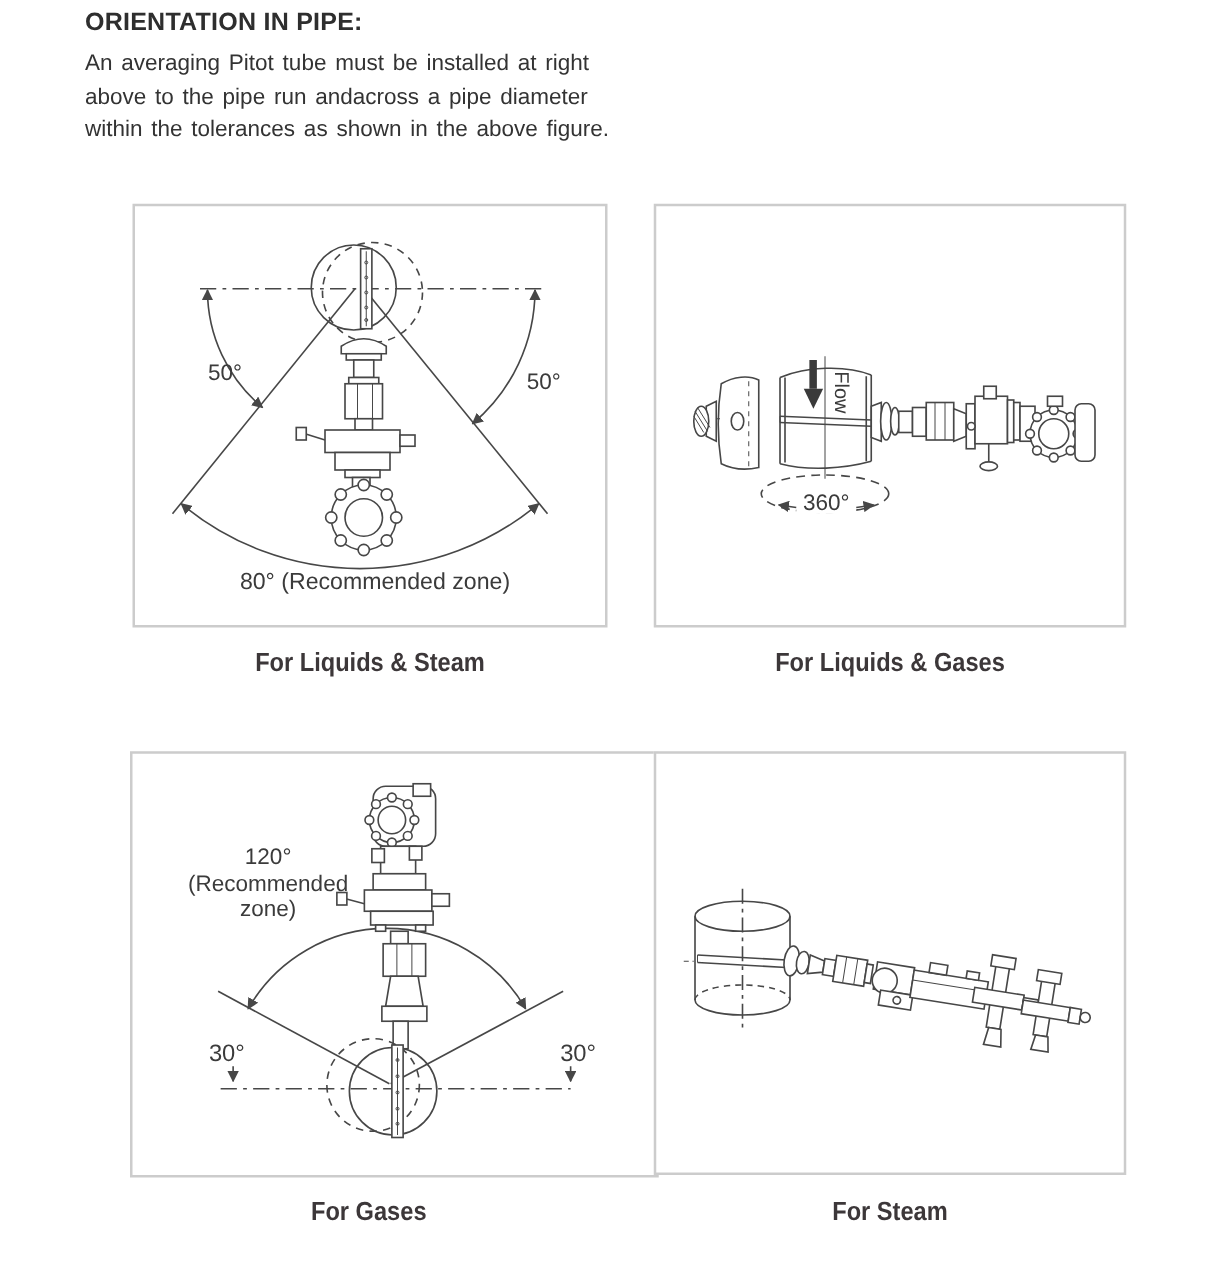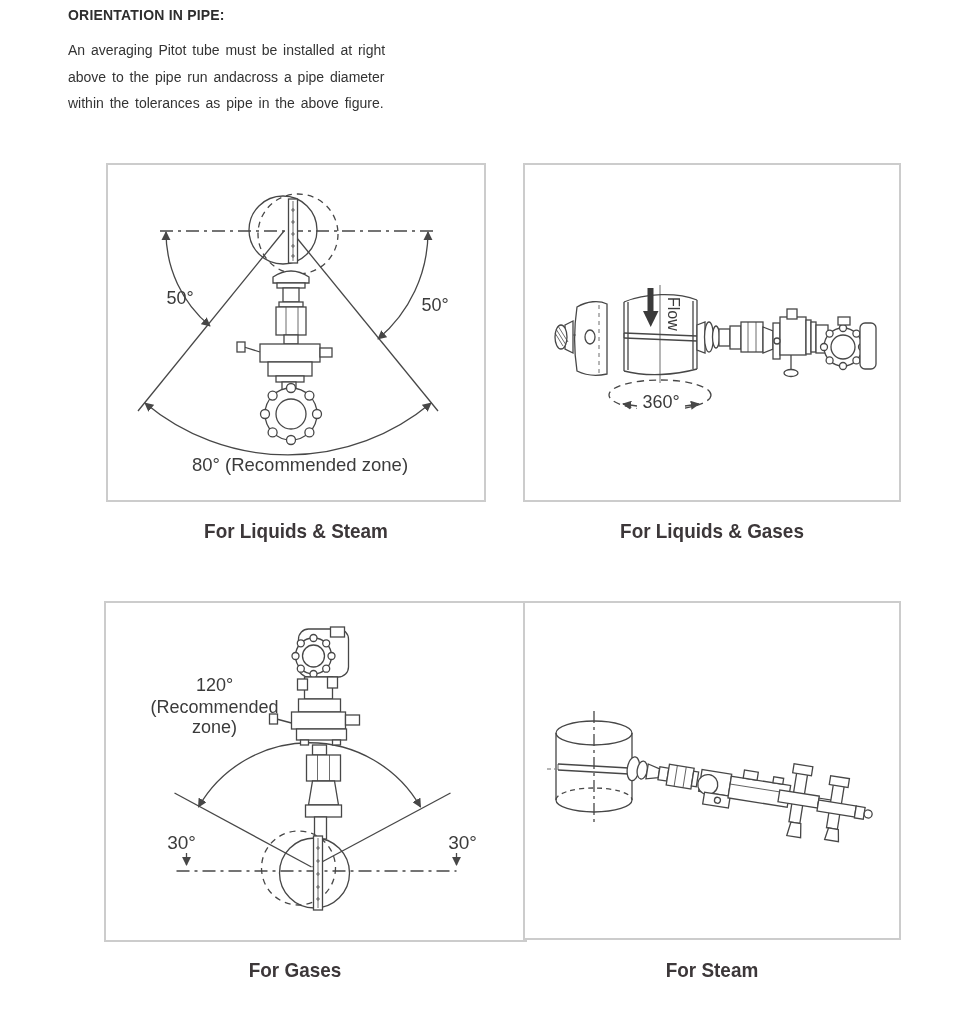--- a/index.html
+++ b/index.html
@@ -2,25 +2,25 @@
 <html><head>
 <meta charset="utf-8">
 <style>
   html,body { margin:0; padding:0; background:#ffffff; }
   .pg {
     position:relative; width:969px; height:1017px; background:#ffffff;
     font-family:"Liberation Sans", sans-serif; overflow:hidden;
   }
   .hdr-title {
     position:absolute; left:68px; top:7px;
-    font-size:14px; font-weight:700; color:#2e2e2e; letter-spacing:.2px;
+    font-size:20px; font-weight:700; color:#2e2e2e; letter-spacing:.2px;
   }
   .hdr-para {
     position:absolute; left:68px; top:37px;
-    font-size:14px; line-height:26.5px; color:#333333; word-spacing:2px;
+    font-size:18px; line-height:26.5px; color:#333333; word-spacing:2px;
   }
   .panel {
     position:absolute; background:#ffffff;
     border:2px solid #cccccc; box-sizing:border-box;
   }
   .panel svg { display:block; width:100%; height:100%; }
   .cap {
     position:absolute; font-size:21px; font-weight:700; color:#3c3739;
     text-align:center; transform:scaleX(.9); transform-origin:center;
     letter-spacing:0; white-space:nowrap;
@@ -33,21 +33,21 @@
 </style>
 </head>
 <body>
 
 <div class="pg">
 
   <div class="hdr-title">ORIENTATION IN PIPE:</div>
   <div class="hdr-para">
     <div>An averaging Pitot tube must be installed at right</div>
     <div>above to the pipe run andacross a pipe diameter</div>
-    <div>within the tolerances as pipe in the above figure.</div>
+    <div>within the tolerances as shown in the above figure.</div>
   </div>
 
   <div class="panel" style="left:106px; top:163px; width:380px; height:339px;">
     <svg viewBox="0 0 376 335">
       <defs>
         <marker id="ar1" viewBox="0 0 10 10" refX="9" refY="5" markerWidth="7" markerHeight="7" orient="auto-start-reverse">
           <path d="M0 0 L10 5 L0 10 Z" fill="#474747"></path>
         </marker>
       </defs>
 

